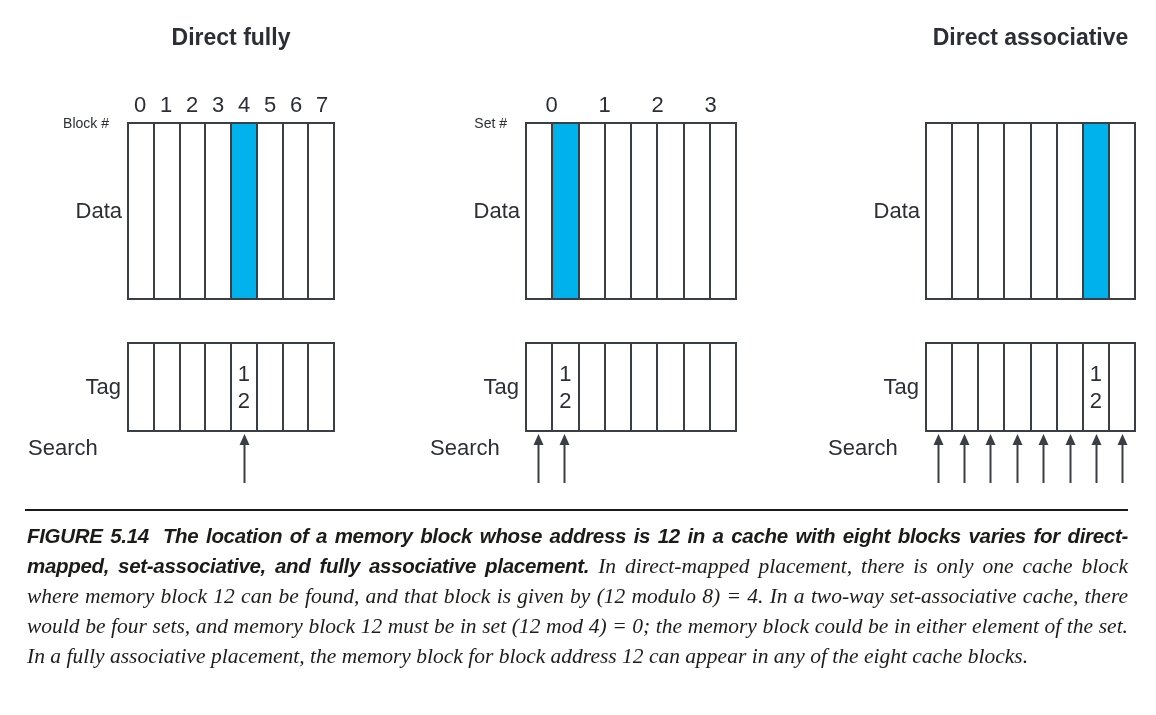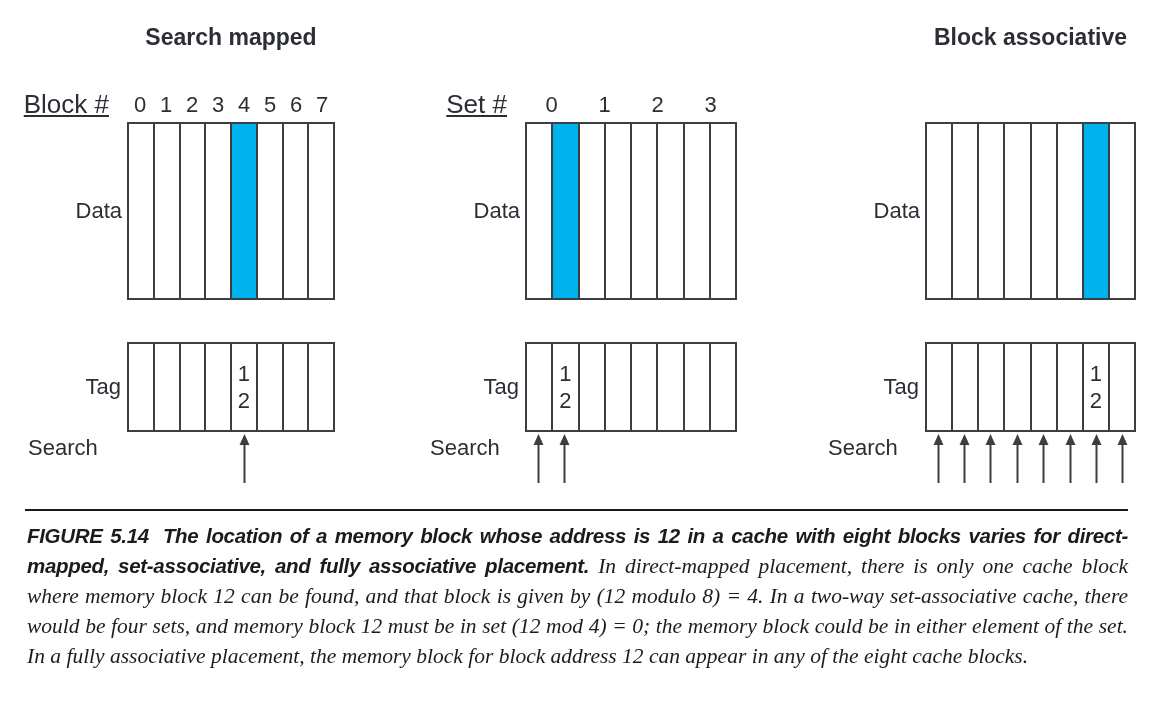--- a/index.html
+++ b/index.html
@@ -11,23 +11,23 @@
   #panel-1 { left: 430px; width: 308px; --gutter: 95px; --gridw: 212px; }
   #panel-2 { left: 828px; width: 309px; --gutter: 97px; --gridw: 211px; }
 
   .panel-title {
     position: absolute; top: 25px; left: var(--gutter); width: var(--gridw);
     display: flex; justify-content: center; white-space: nowrap;
     font-size: 23px; font-weight: bold; line-height: 25px; color: #2b2e34;
   }
 
   .index-label {
-    position: absolute; top: 89px; left: 0; width: calc(var(--gutter) - 18px);
+    position: absolute; top: 108px; left: 0; width: calc(var(--gutter) - 18px);
     height: 30px; display: flex; align-items: flex-end; justify-content: flex-end;
-    font-size: 26px; line-height: 24px; padding-bottom: 3px; white-space: nowrap; text-decoration: underline;
+    font-size: 14px; line-height: 24px; padding-bottom: 3px; white-space: nowrap;
   }
   .header-row {
     position: absolute; top: 90px; left: var(--gutter); width: var(--gridw);
     height: 30px; display: flex;
   }
   .header-cell {
     flex: 1; display: flex; align-items: flex-end; justify-content: center;
     font-size: 22px; line-height: 24px; padding-bottom: 3px;
   }
 
@@ -91,21 +91,21 @@
   }
   .caption .fig-bold {
     font-family: "Liberation Sans", sans-serif; font-weight: bold;
     font-size: 20.5px; letter-spacing: -0.3px; color: #1b1b19;
   }
 </style>
 </head>
 <body>
 
 <div class="panel" id="panel-0" style="--accent: #00b2ec;">
-  <div class="panel-title">Search mapped</div>
+  <div class="panel-title">Direct fully</div>
   <div class="index-label">Block #</div>
   <div class="header-row">
       <div class="header-cell">0</div>
       <div class="header-cell">1</div>
       <div class="header-cell">2</div>
       <div class="header-cell">3</div>
       <div class="header-cell">4</div>
       <div class="header-cell">5</div>
       <div class="header-cell">6</div>
       <div class="header-cell">7</div>
@@ -184,21 +184,21 @@
         <div class="arrow-shaft"></div>
       </div>
       <div class="arrow" style="left: 18.75%;">
         <div class="arrow-head"></div>
         <div class="arrow-shaft"></div>
       </div>
     </div>
 </div>
 
 <div class="panel" id="panel-2" style="--accent: #00b2ec;">
-  <div class="panel-title">Block associative</div>
+  <div class="panel-title">Direct associative</div>
   <div class="index-label"></div>
   <div class="header-row"></div>
   <div class="data-label">Data</div>
   <div class="cell-grid data-grid">
       <div class="cell"></div>
       <div class="cell"></div>
       <div class="cell"></div>
       <div class="cell"></div>
       <div class="cell"></div>
       <div class="cell"></div>

